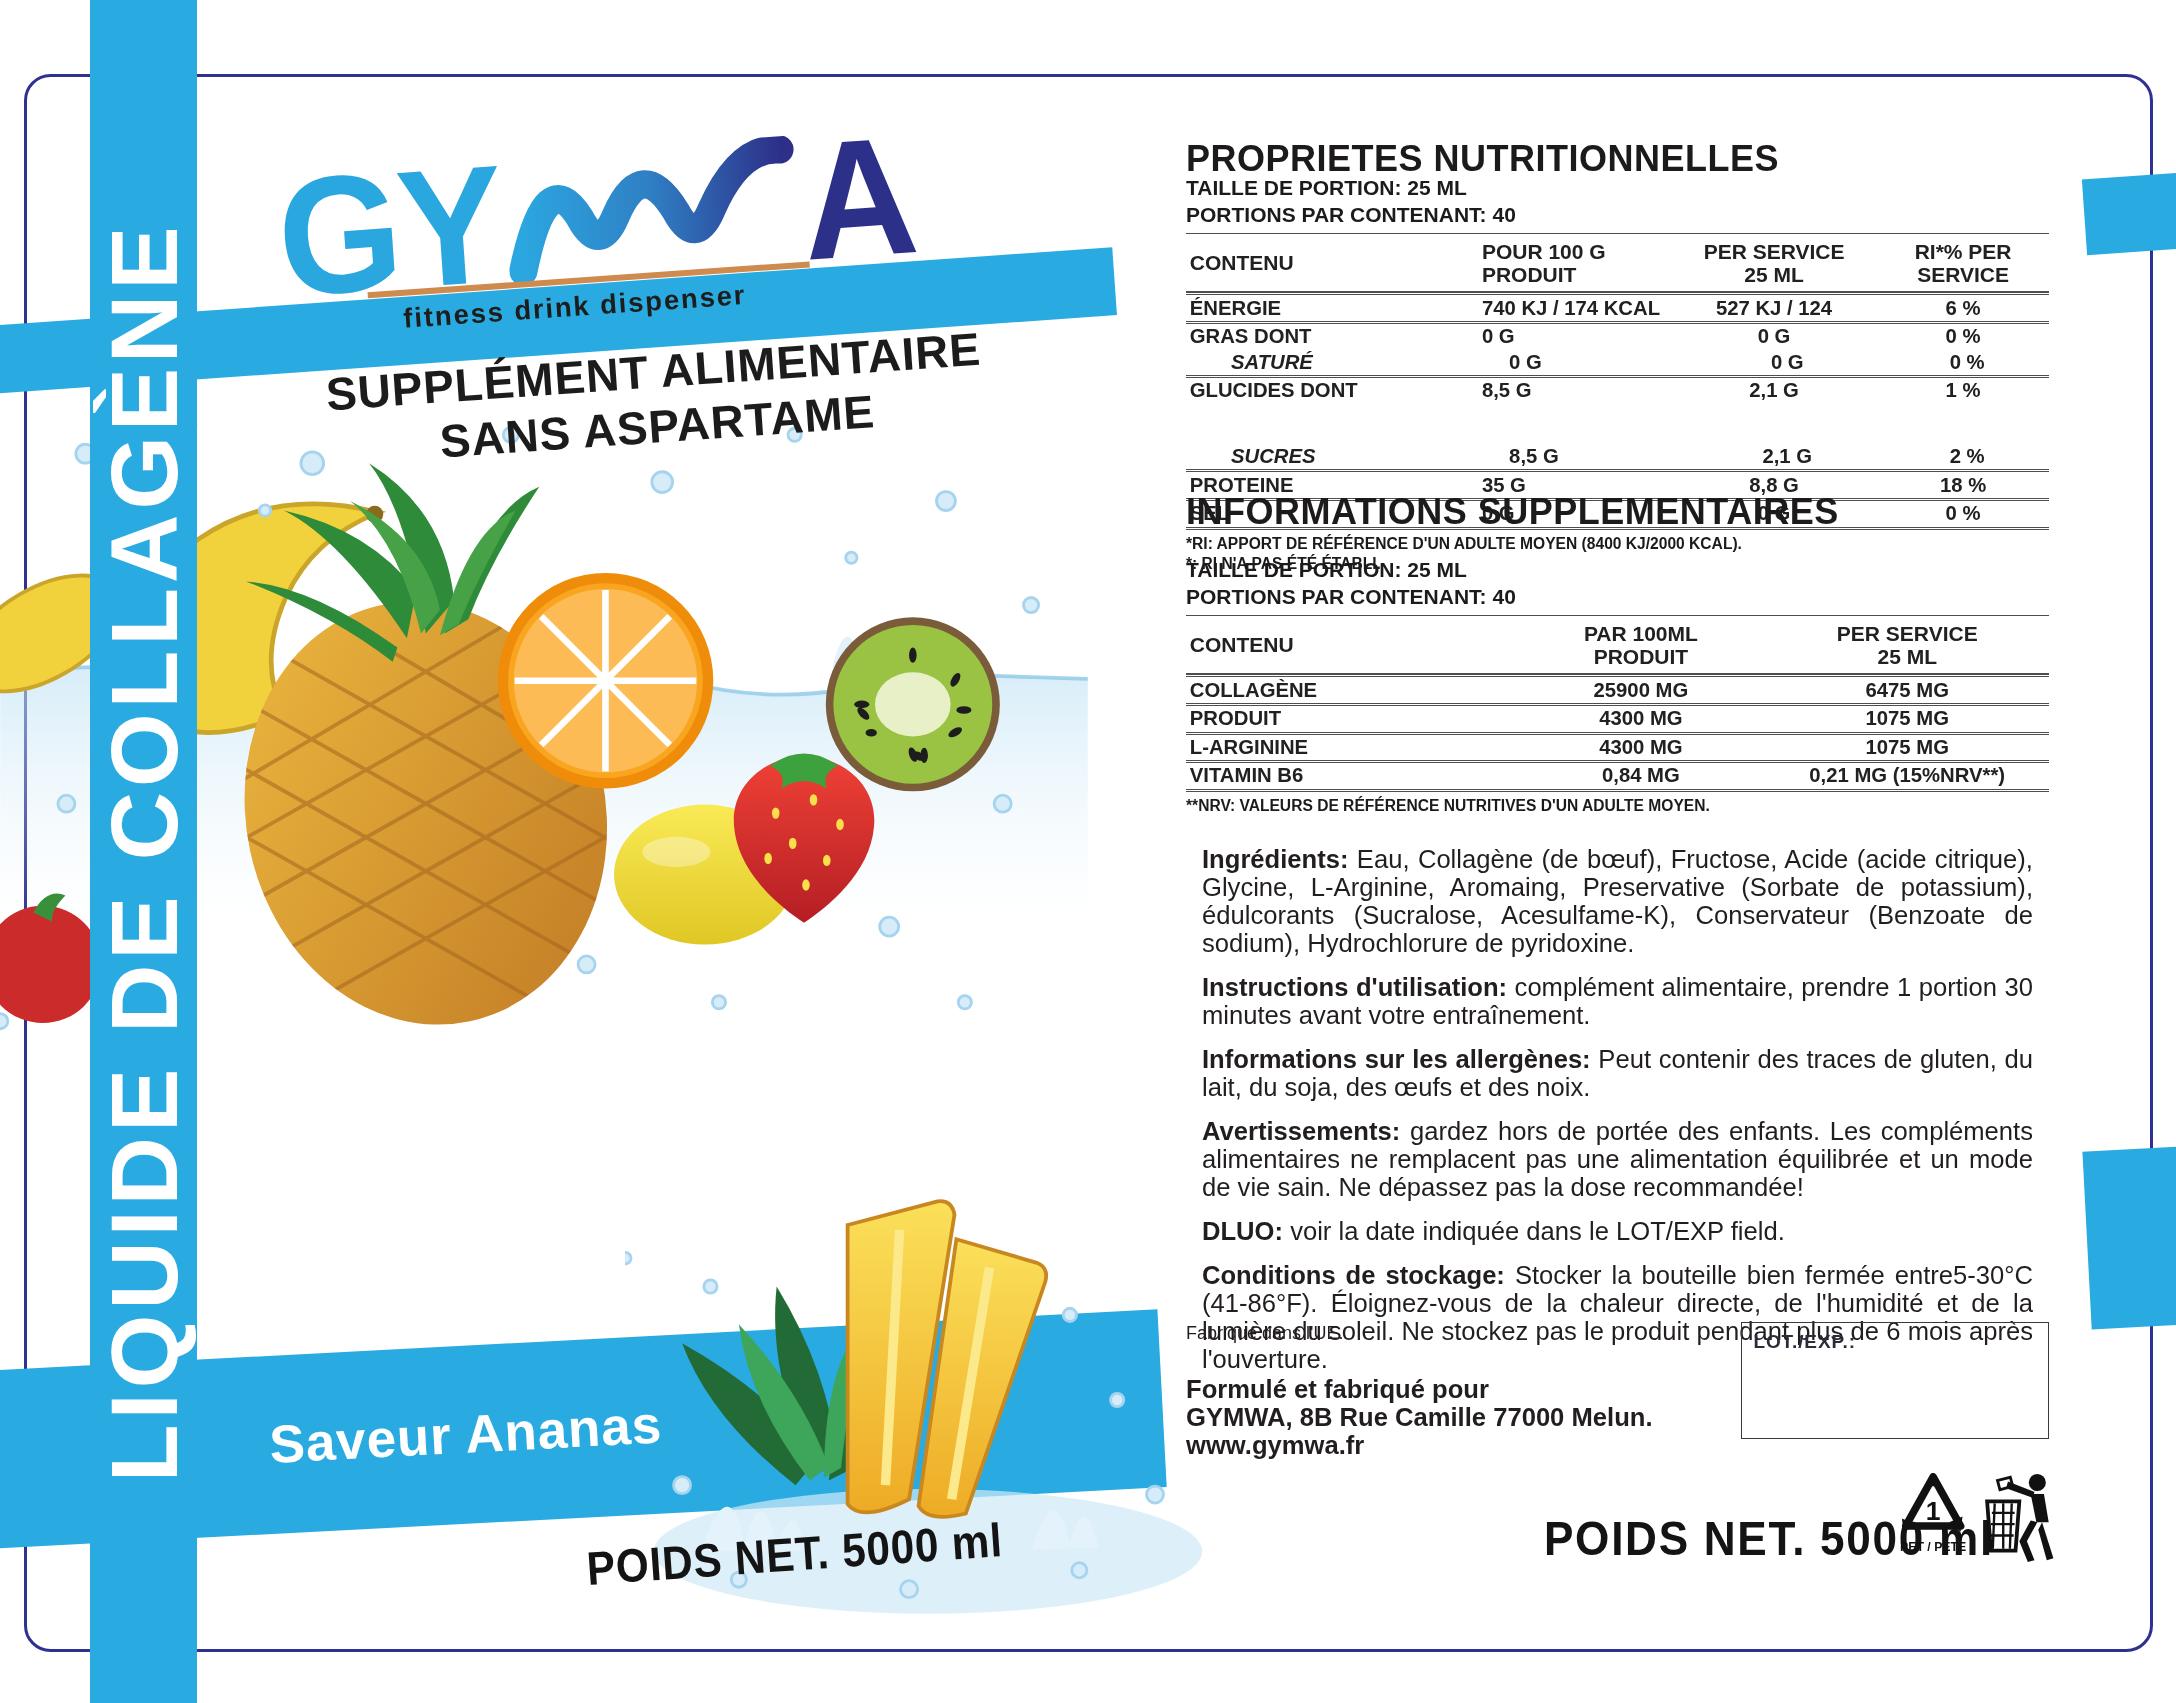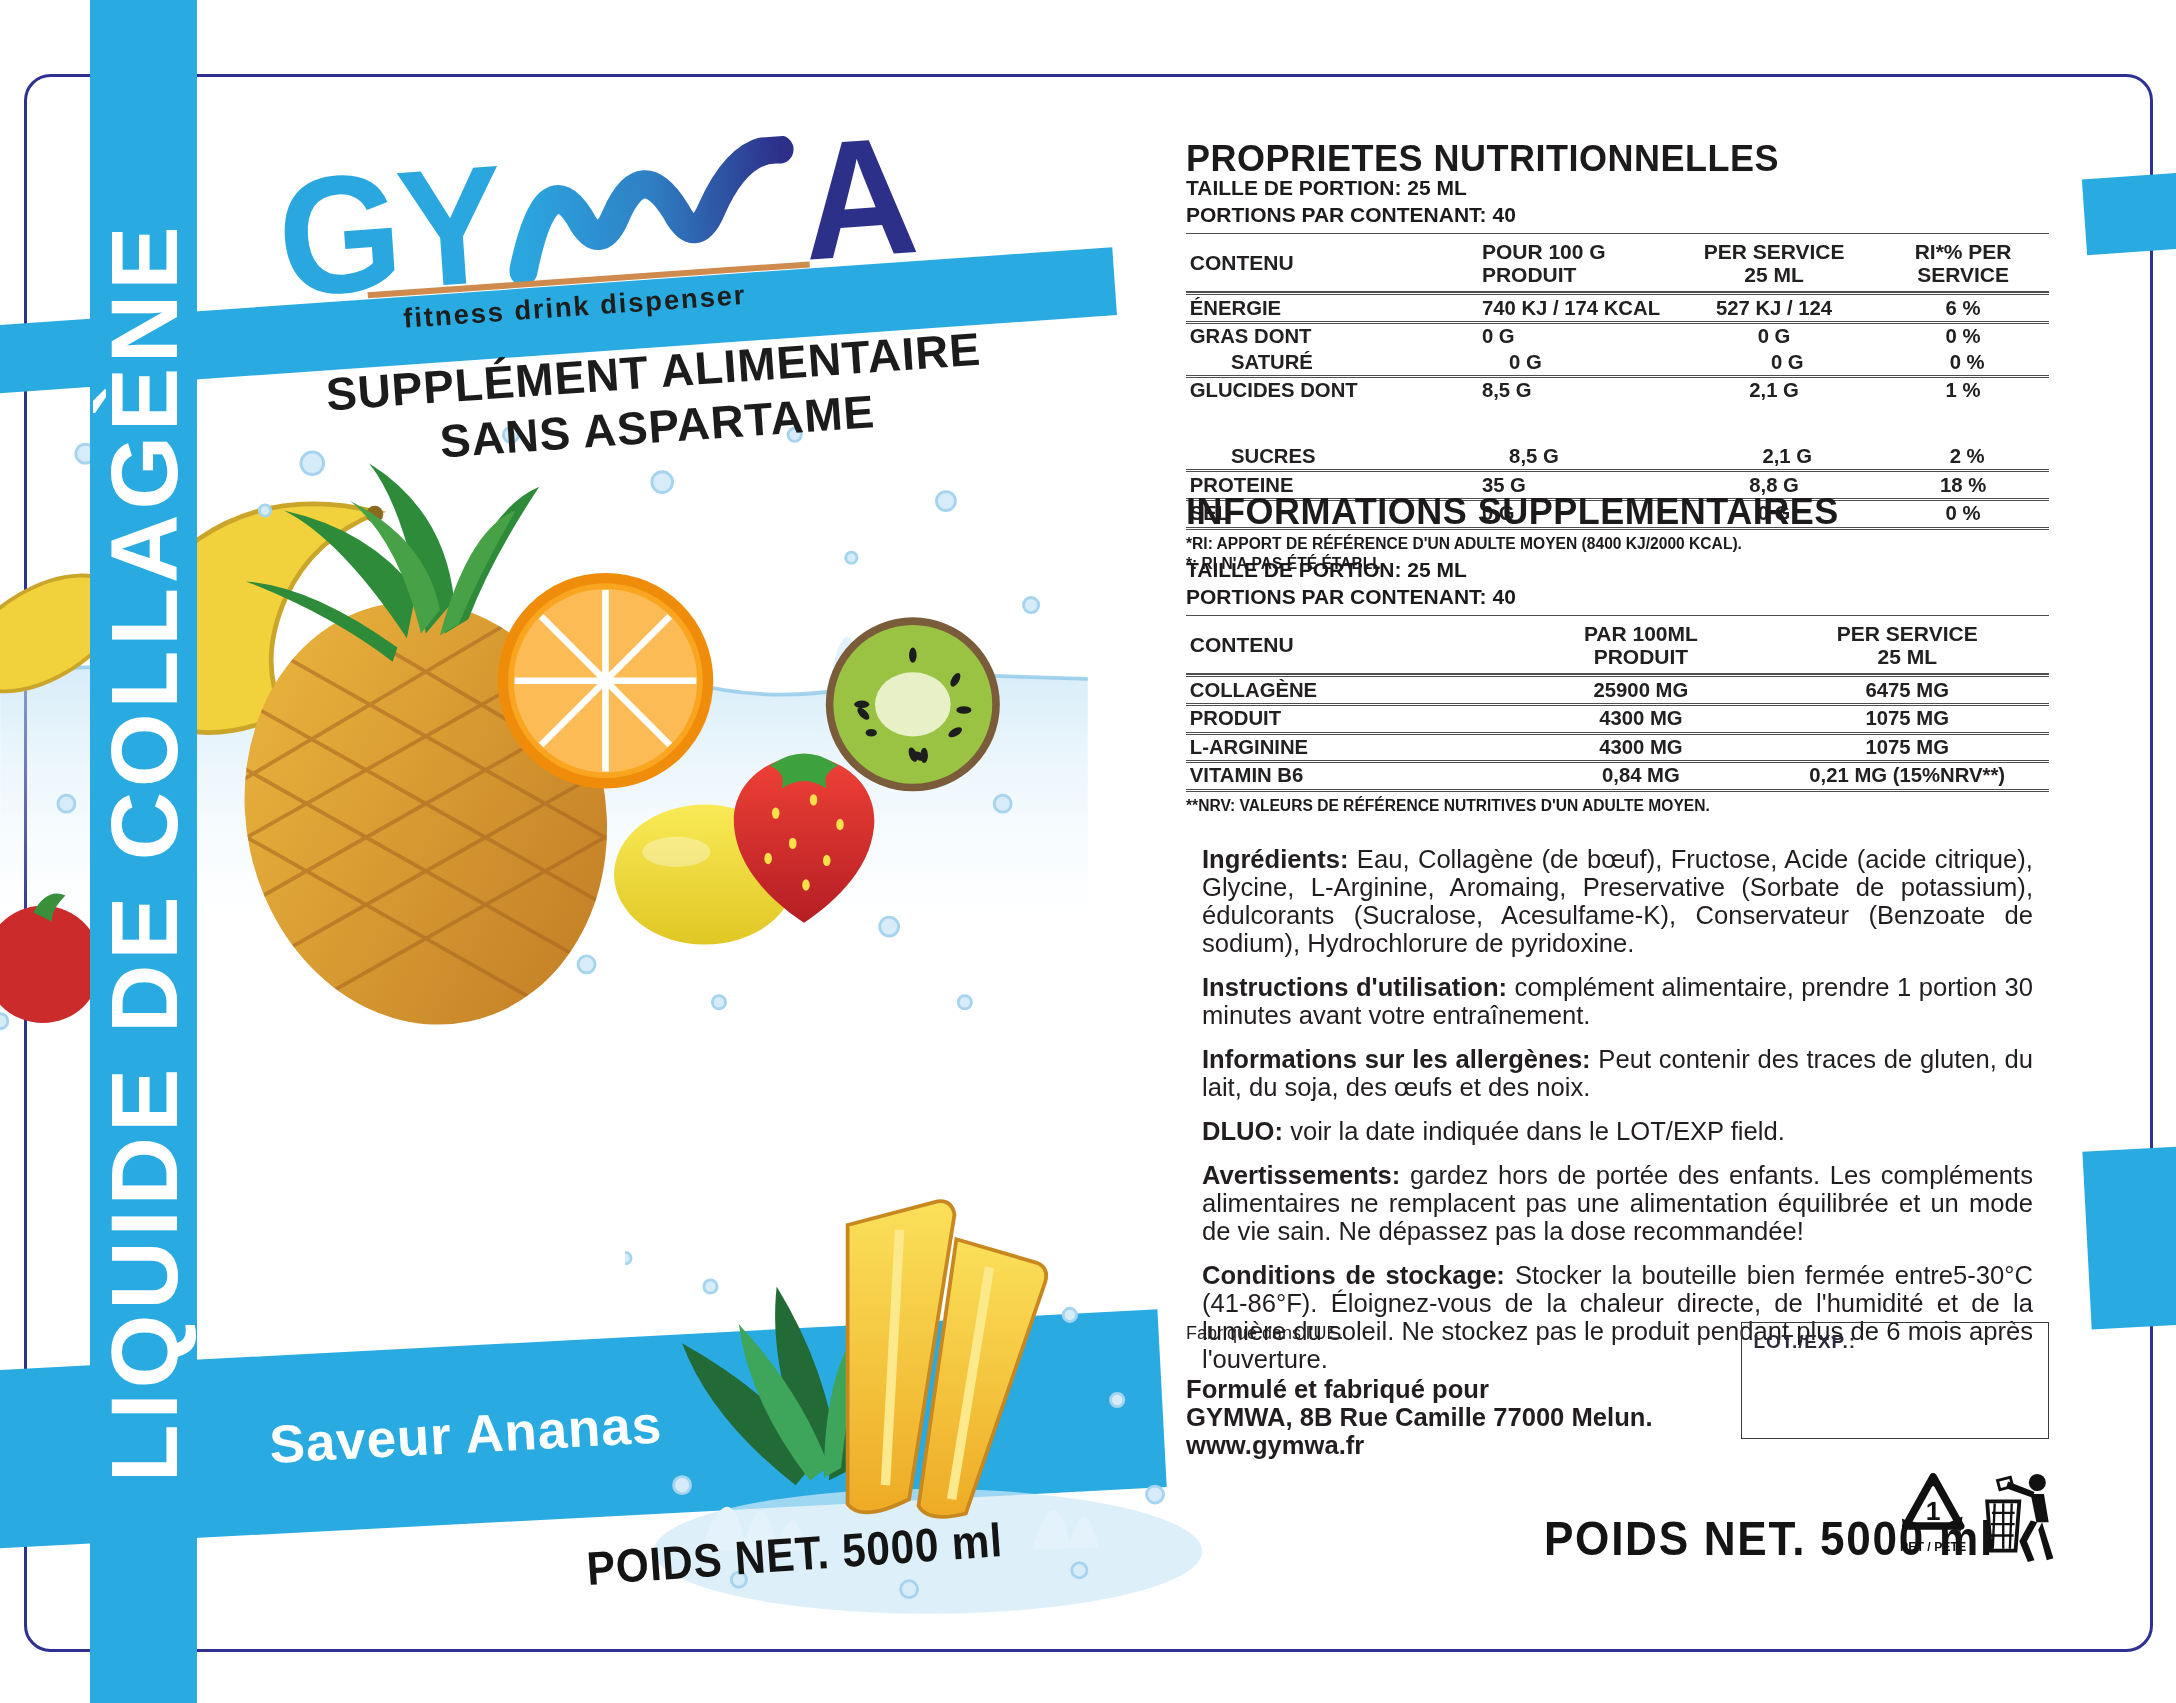--- a/index.html
+++ b/index.html
@@ -51,21 +51,21 @@
   .nt-row:first-of-type{border-top:none;}
   .nt-end{border-top:3.8px double #4e4e4e;height:0;}
   .hc{font-weight:700;font-size:21px;text-align:center;line-height:23px;}
   .c1{width:34%;text-align:left;padding-left:3.8px;}
   .c2{width:22%;text-align:left;}
   .c3{width:24%;text-align:center;}
   .c4{width:20%;text-align:center;}
   .s1{width:38%;text-align:left;padding-left:3.8px;}
   .s2{width:29%;text-align:center;}
   .s3{width:33%;text-align:center;}
-  .indent{padding-left:45px;}
+  .indent{padding-left:45px;font-style:italic;}
   .fnote{font-weight:700;font-size:15.6px;line-height:20px;margin-top:4.7px;color:#1d1a1b;}
 
   .paragraphs{left:1186px;top:829px;width:863px;font-size:25.6px;line-height:28px;text-align:justify;color:#221e1f;}
   .paragraphs p{margin:16px;}
   .paragraphs b{font-weight:700;}
 
   .made{left:1186px;top:1323px;font-weight:400;font-size:18px;}
   .formule{left:1186px;top:1375px;font-weight:700;font-size:25.6px;line-height:28px;}
 
   .lotbox{left:1741px;top:1322px;width:306px;height:115px;border:1.9px solid #3a3a3a;}
@@ -385,22 +385,22 @@
       <div class="s3">0,21 MG (15%NRV**)</div>
     </div>
     <div class="nt-end"></div>
     <div class="fnote">**NRV: VALEURS DE RÉFÉRENCE NUTRITIVES D'UN ADULTE MOYEN.</div>
   </div>
 
   <div class="abs paragraphs">
     <p><b>Ingrédients:</b> <span>Eau,  Collagène (de bœuf), Fructose, Acide (acide citrique), Glycine, L-Arginine, Aromaing, Preservative  (Sorbate de potassium), édulcorants (Sucralose, Acesulfame-K), Conservateur (Benzoate de sodium), Hydrochlorure de pyridoxine.</span></p>
     <p><b>Instructions d'utilisation:</b> <span>complément alimentaire, prendre 1 portion 30 minutes avant votre entraînement.</span></p>
     <p><b>Informations sur les allergènes:</b> <span>Peut contenir des traces de gluten, du lait, du soja, des œufs et des noix.</span></p>
+    <p><b>Avertissements:</b> <span>gardez hors de portée des enfants. Les compléments alimentaires ne remplacent pas une alimentation équilibrée et un mode de vie sain. Ne dépassez pas la dose recommandée!</span></p>
     <p><b>DLUO:</b> <span>voir la date indiquée dans le LOT/EXP field.</span></p>
-    <p><b>Avertissements:</b> <span>gardez hors de portée des enfants. Les compléments alimentaires ne remplacent pas une alimentation équilibrée et un mode de vie sain. Ne dépassez pas la dose recommandée!</span></p>
     <p><b>Conditions de stockage:</b> <span>Stocker la bouteille bien fermée entre5-30°C (41-86°F).  Éloignez-vous de la chaleur directe, de l'humidité et de la lumière du soleil. Ne stockez pas le produit pendant plus de 6 mois après l'ouverture.</span></p>
   </div>
 
   <div class="abs made">Fabriqué dans l'UE.</div>
   <div class="abs formule">
     <div>Formulé et fabriqué pour</div>
     <div>GYMWA, 8B Rue Camille 77000 Melun.</div>
     <div>www.gymwa.fr</div>
   </div>
 

